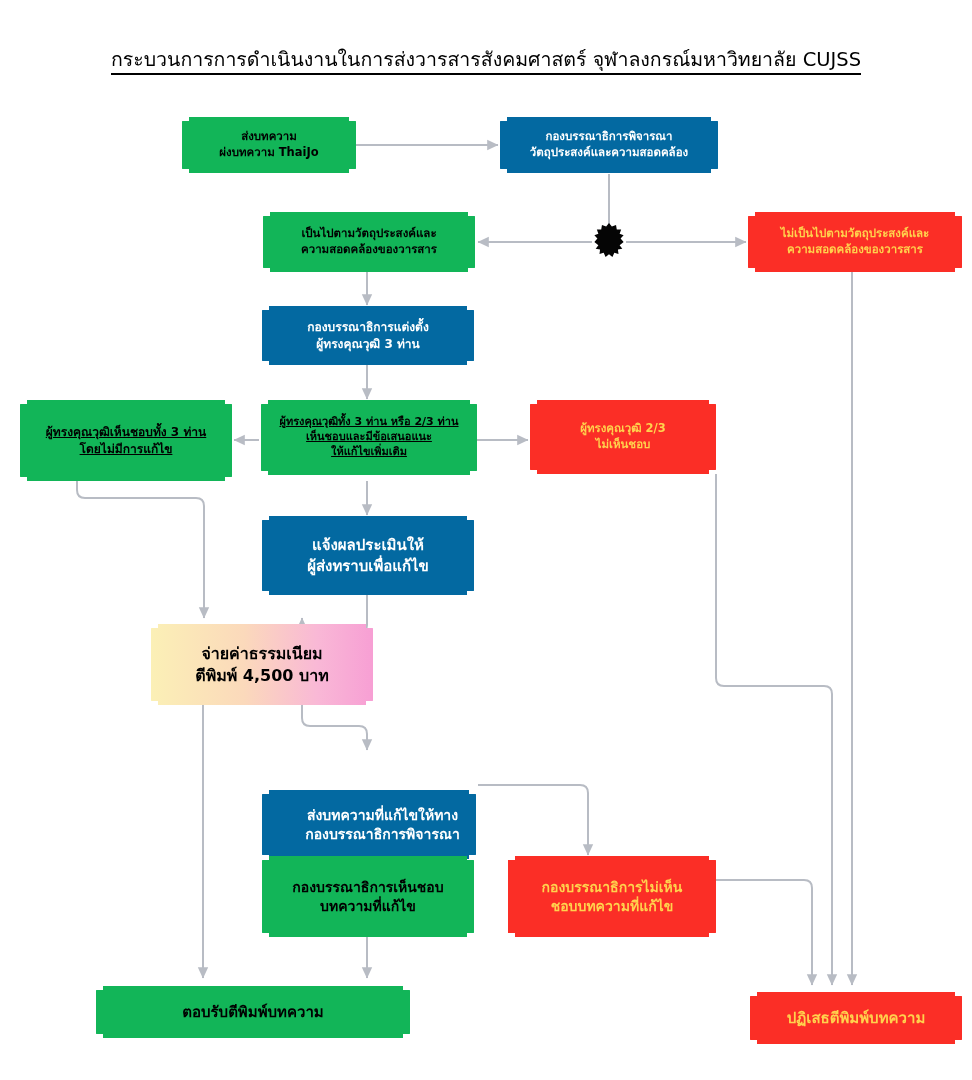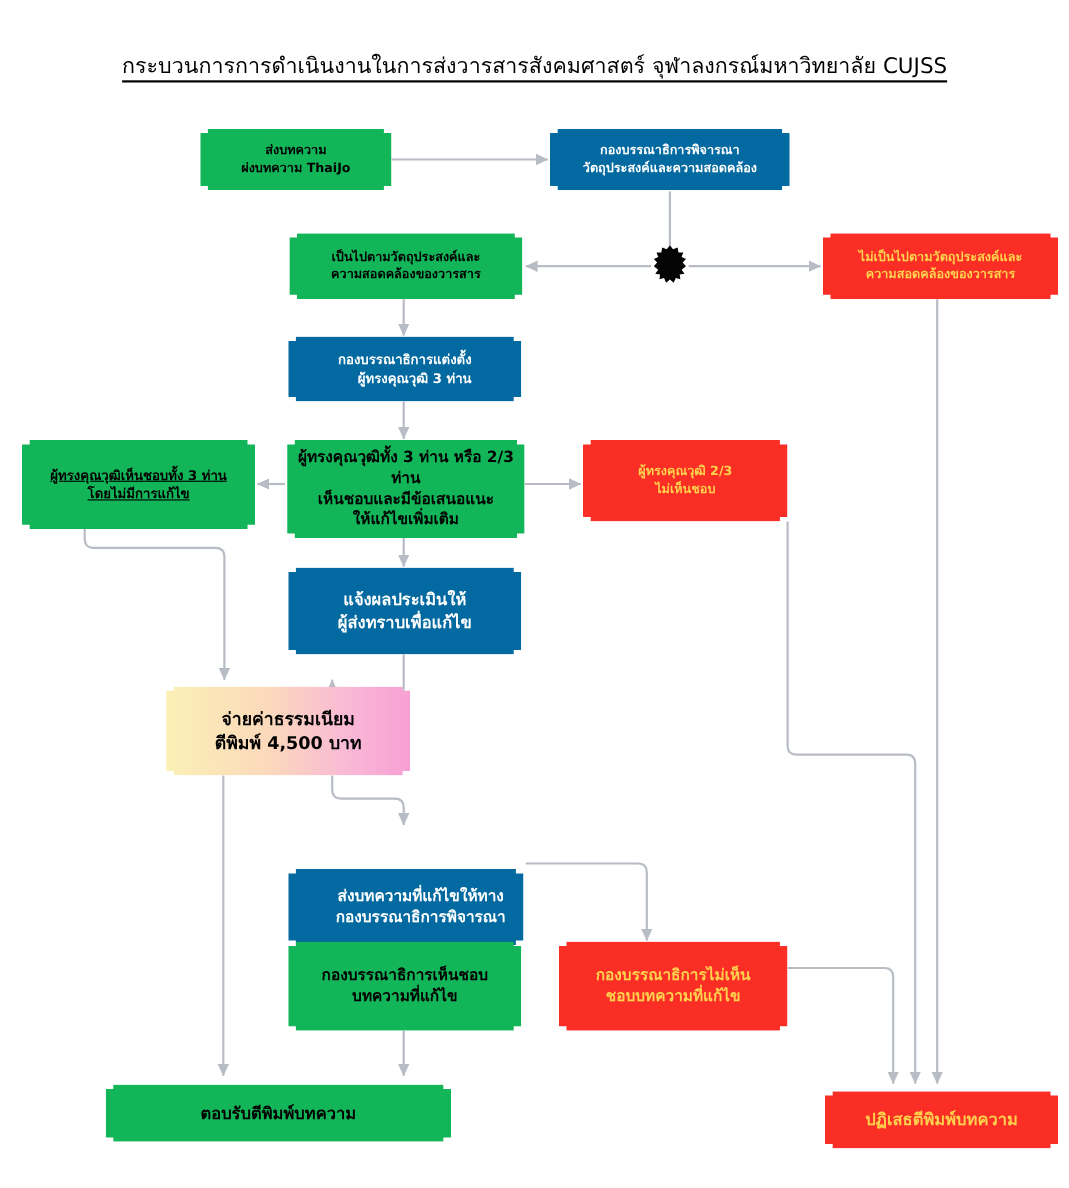--- a/index.html
+++ b/index.html
@@ -153,35 +153,35 @@
 
   <div class="burst" style="left:590px;top:223px;width:38px;height:38px;"></div>
 
   <div class="node red" style="left:748px;top:212px;width:214px;height:60px;font-size:11.5px;">
     <div>
       <div>ไม่เป็นไปตามวัตถุประสงค์และ</div>
       <div>ความสอดคล้องของวารสาร</div>
     </div>
   </div>
 
-  <div class="node purple" style="left:262px;top:306px;width:212px;height:59px;font-size:12px;text-align:right;">
+  <div class="node purple" style="left:262px;top:306px;width:212px;height:59px;font-size:12px;">
     <div>
       <div>กองบรรณาธิการแต่งตั้ง</div>
       <div>ผู้ทรงคุณวุฒิ 3 ท่าน</div>
     </div>
   </div>
 
   <div class="node green" style="left:20px;top:400px;width:212px;height:81px;font-size:12px;text-decoration:underline;">
     <div>
       <div>ผู้ทรงคุณวุฒิเห็นชอบทั้ง 3 ท่าน</div>
       <div>โดยไม่มีการแก้ไข</div>
     </div>
   </div>
 
-  <div class="node green" style="left:261px;top:400px;width:216px;height:89px;font-size:14px;">
+  <div class="node green" style="left:261px;top:400px;width:216px;height:75px;font-size:11px;text-decoration:underline;">
     <div>
       <div>ผู้ทรงคุณวุฒิทั้ง 3 ท่าน หรือ 2/3 ท่าน</div>
       <div>เห็นชอบและมีข้อเสนอแนะ</div>
       <div>ให้แก้ไขเพิ่มเติม</div>
     </div>
   </div>
 
   <div class="node red" style="left:530px;top:400px;width:186px;height:74px;font-size:11.5px;">
     <div>
       <div>ผู้ทรงคุณวุฒิ 2/3</div>

